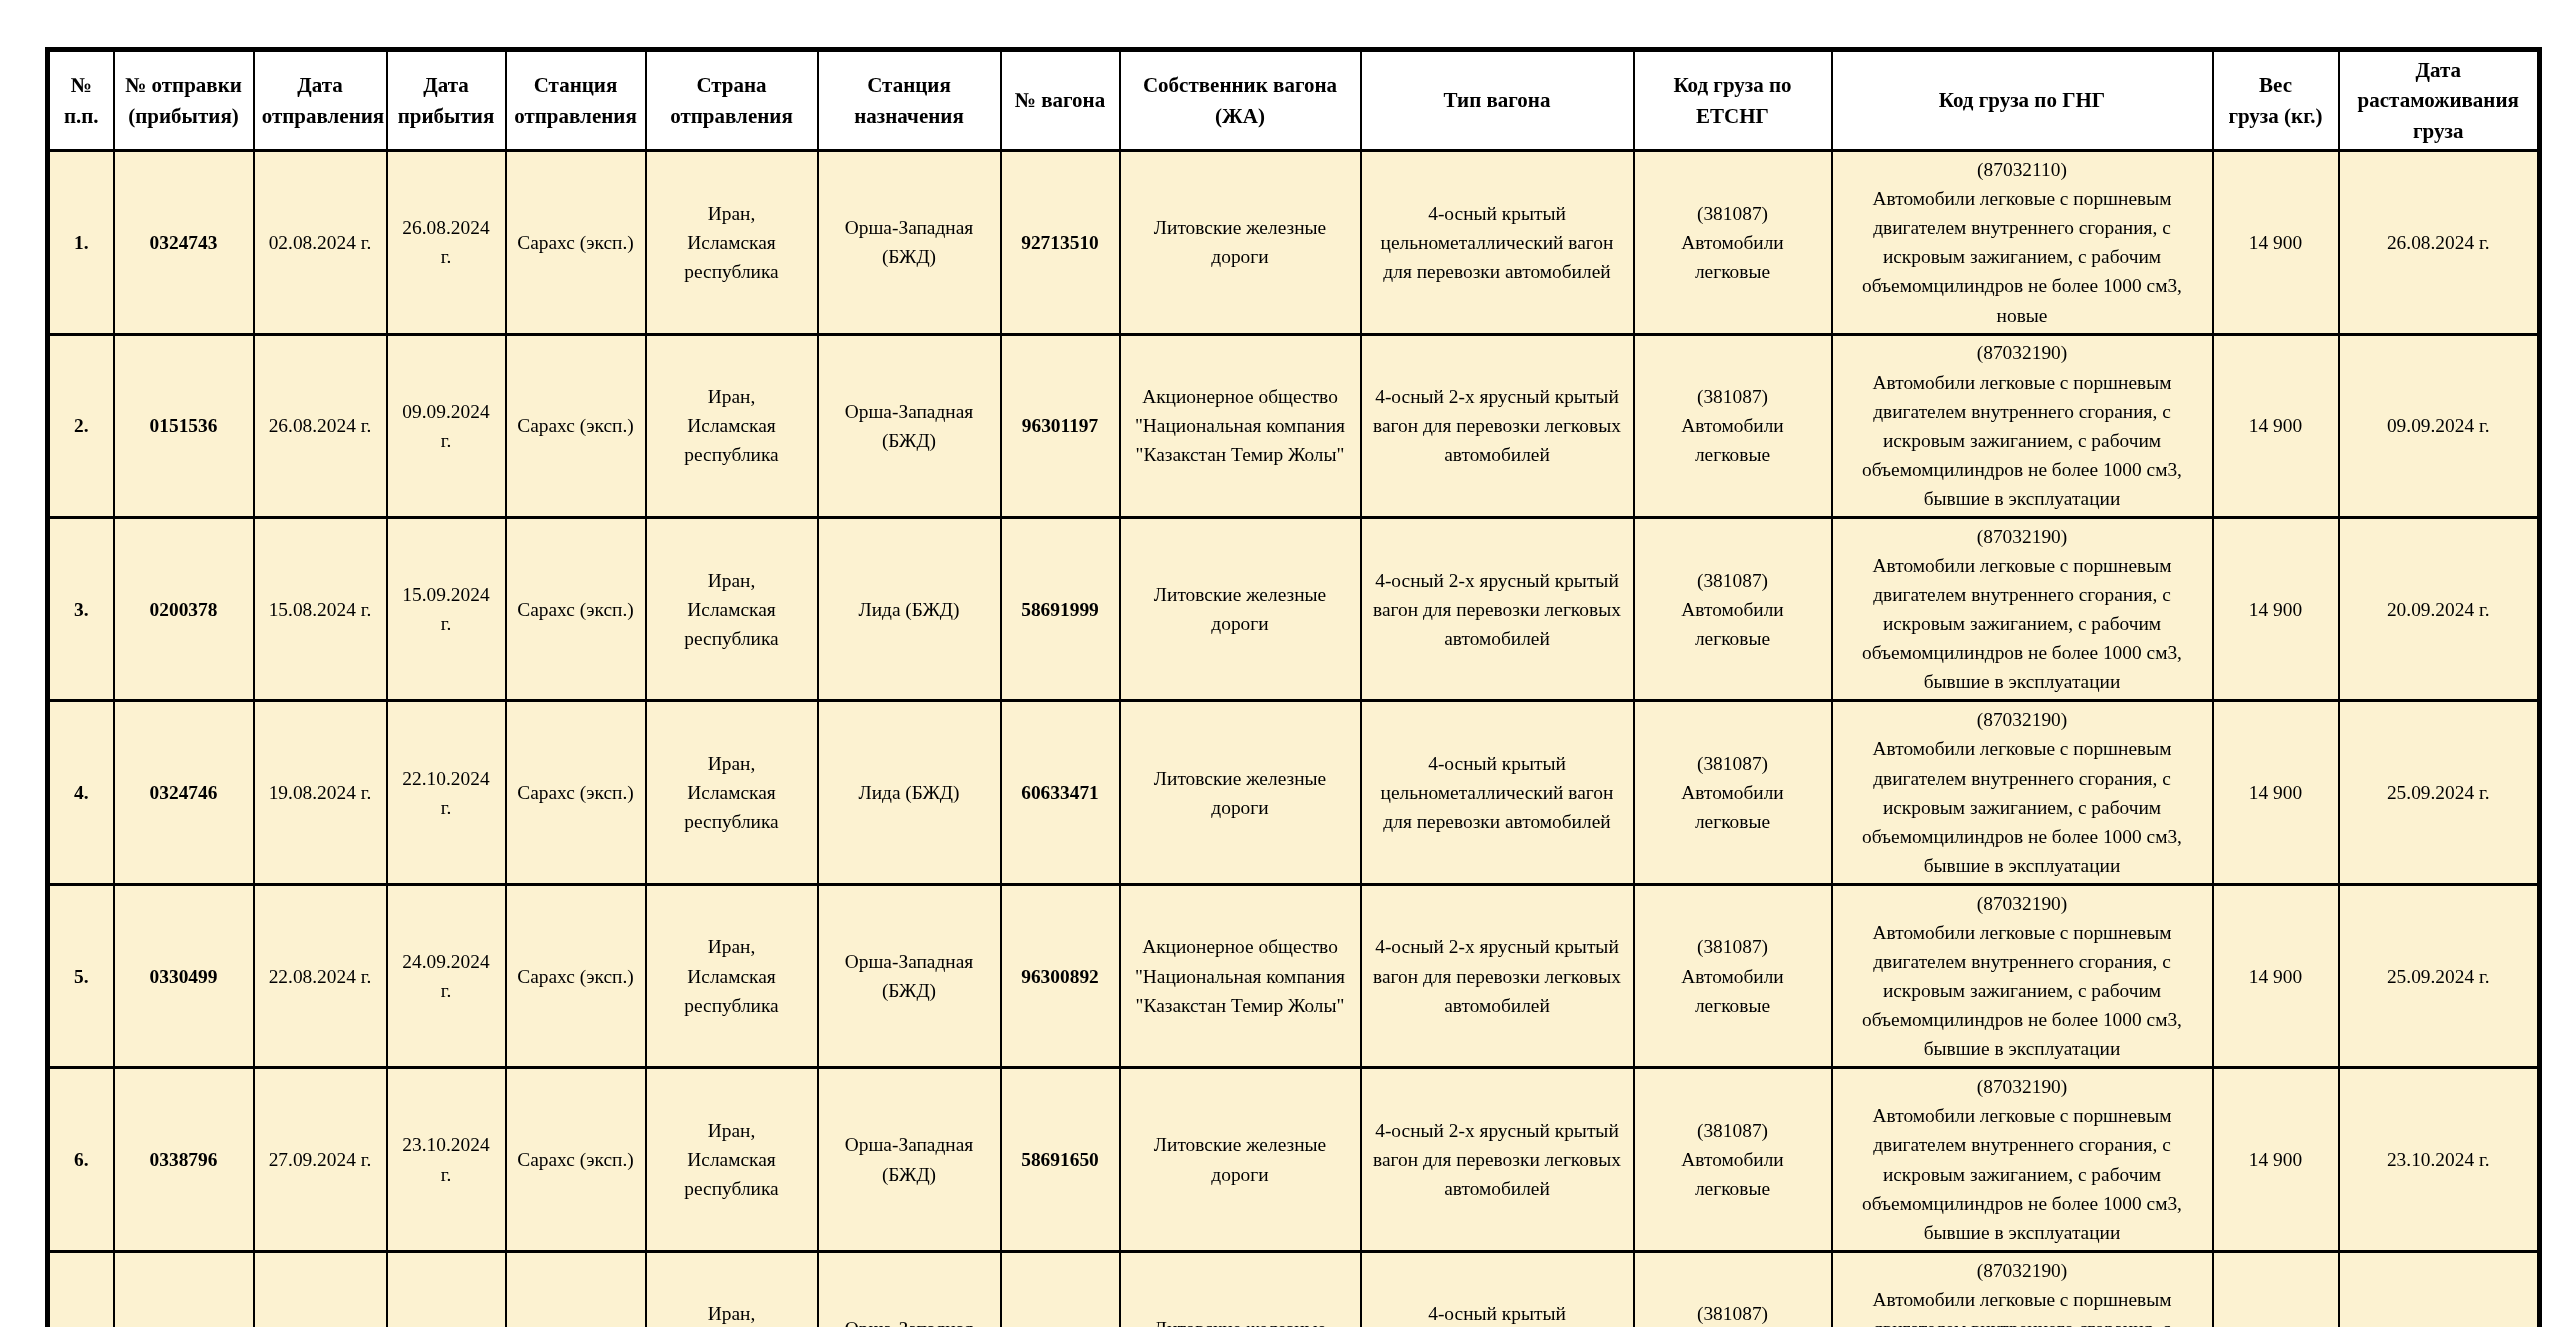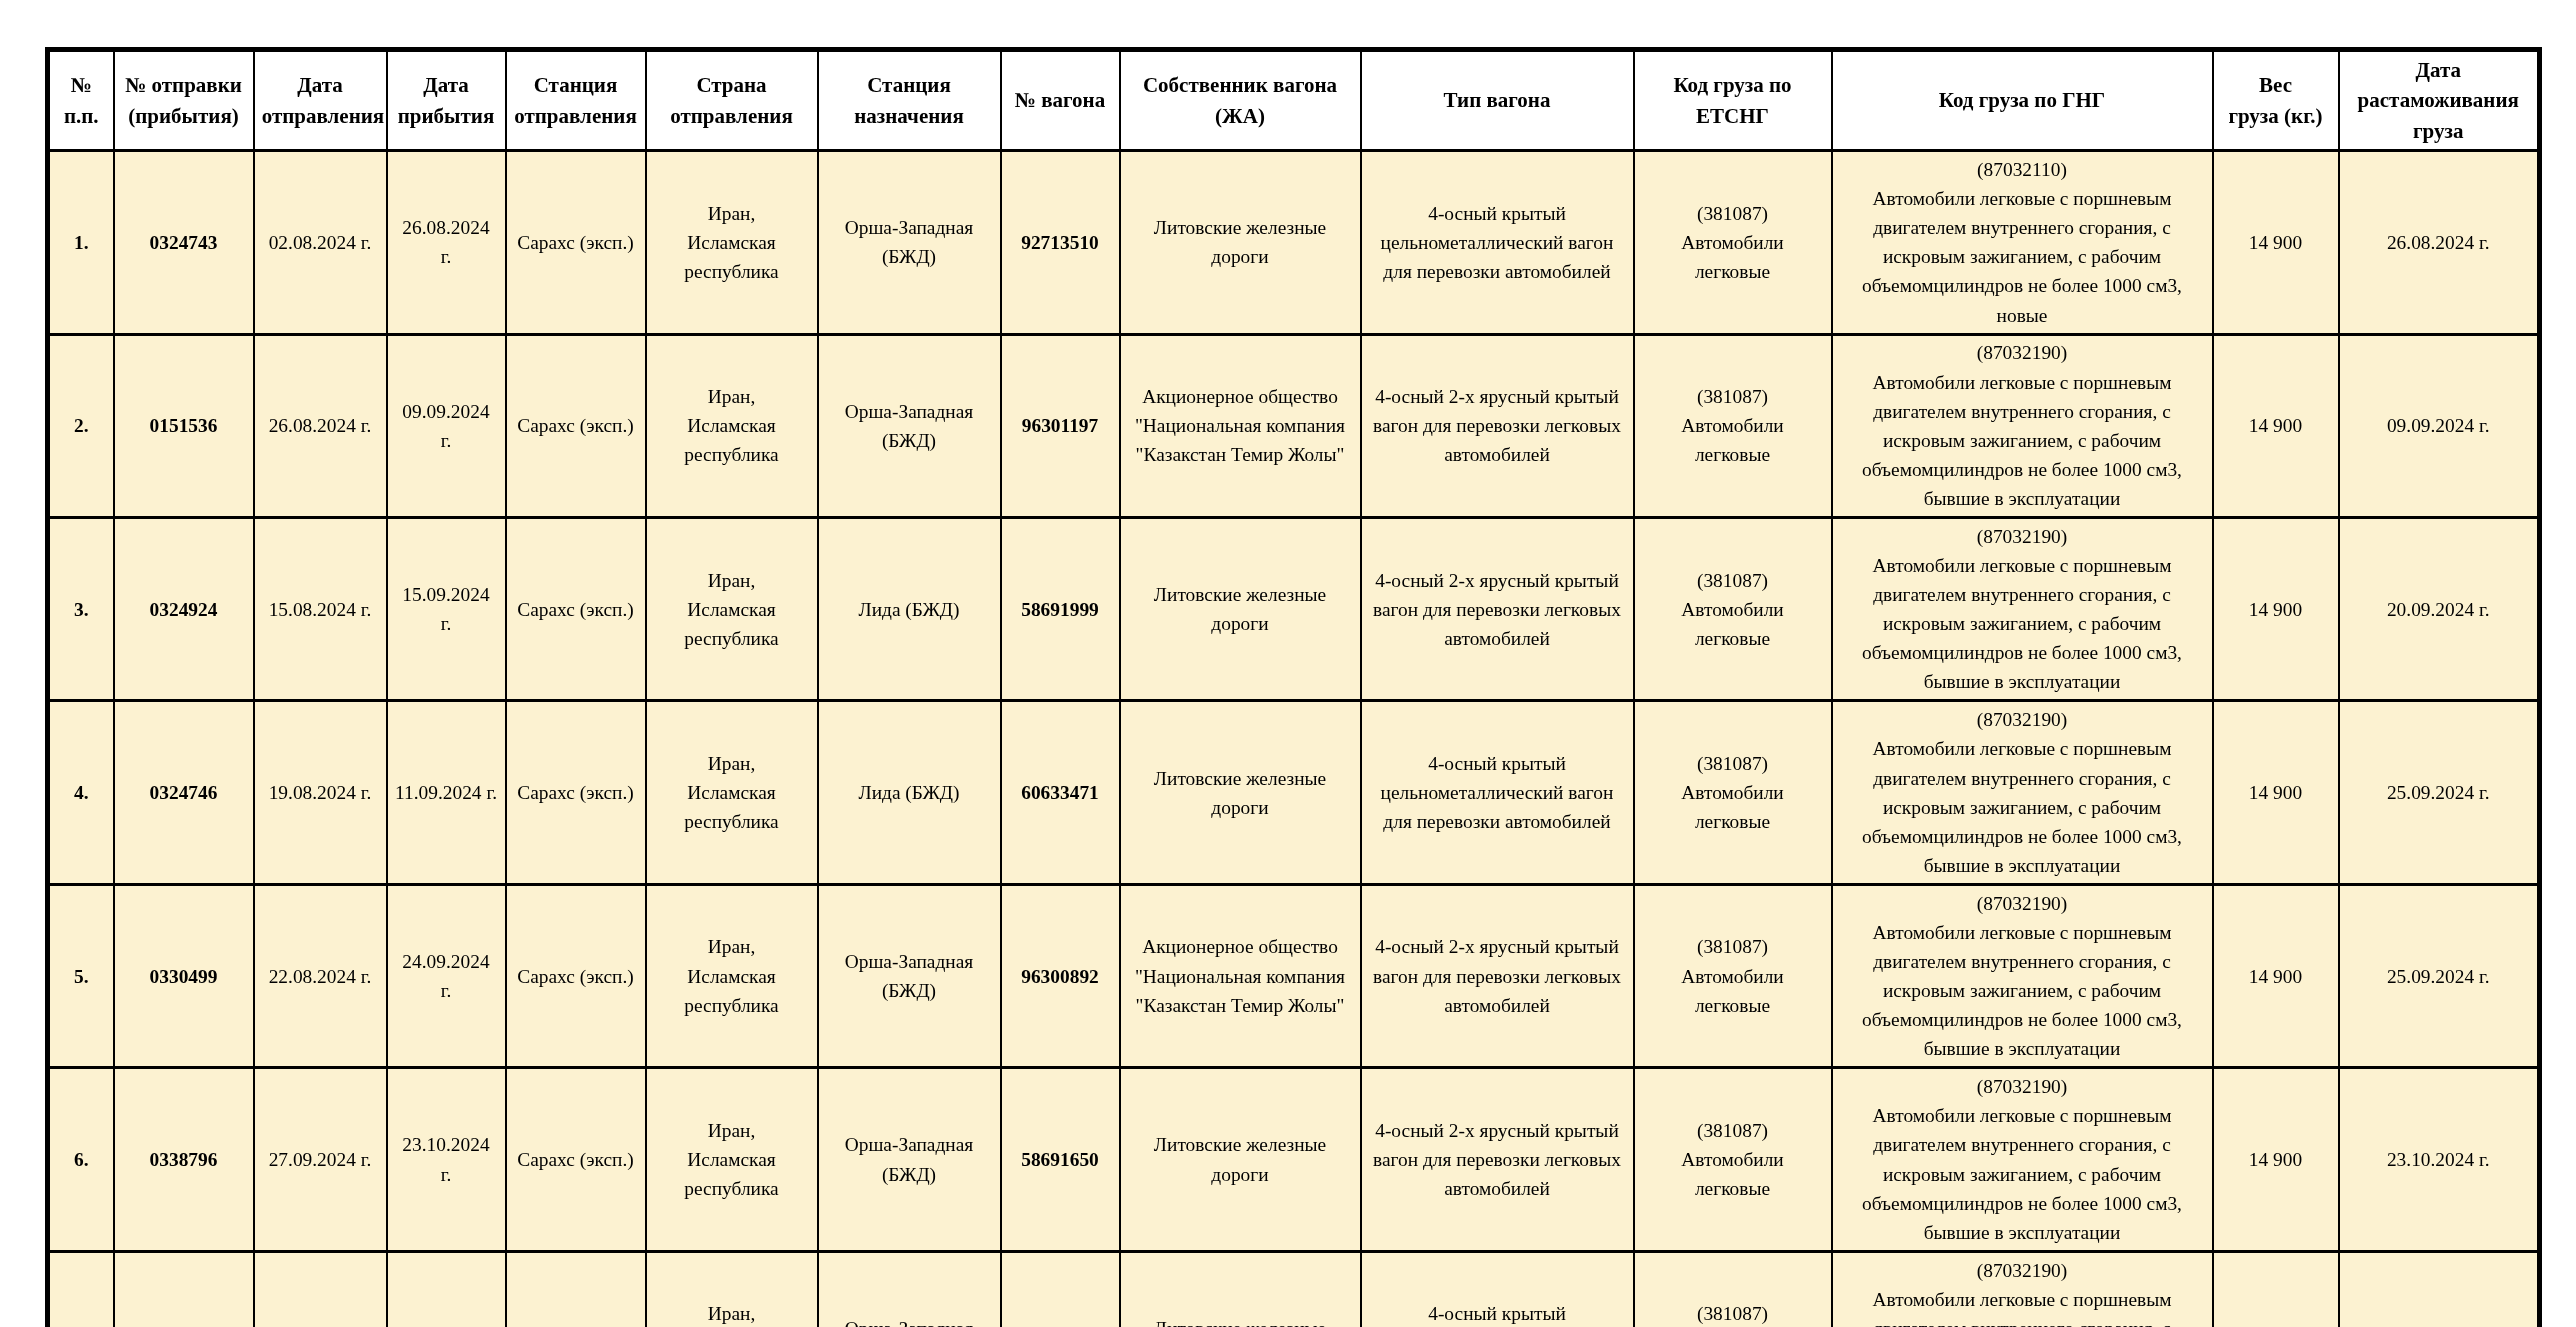--- a/index.html
+++ b/index.html
@@ -132,42 +132,42 @@
           <td>4-осный 2-х ярусный крытый вагон для перевозки легковых автомобилей</td>
           <td>(381087)
 Автомобили легковые</td>
           <td>(87032190)
 Автомобили легковые с поршневым двигателем внутреннего сгорания, с искровым зажиганием, с рабочим объемомцилиндров не более 1000 см3, бывшие в эксплуатации</td>
           <td>14 900</td>
           <td>09.09.2024 г.</td>
         </tr>
         <tr>
           <td class="bold">3.</td>
-          <td class="bold">0324924</td>
+          <td class="bold">0200378</td>
           <td>15.08.2024 г.</td>
           <td>15.09.2024 г.</td>
           <td>Сарахс (эксп.)</td>
           <td>Иран,
 Исламская республика</td>
           <td>Лида (БЖД)</td>
           <td class="bold">58691999</td>
           <td>Литовские железные дороги</td>
           <td>4-осный 2-х ярусный крытый вагон для перевозки легковых автомобилей</td>
           <td>(381087)
 Автомобили легковые</td>
           <td>(87032190)
 Автомобили легковые с поршневым двигателем внутреннего сгорания, с искровым зажиганием, с рабочим объемомцилиндров не более 1000 см3, бывшие в эксплуатации</td>
           <td>14 900</td>
           <td>20.09.2024 г.</td>
         </tr>
         <tr>
           <td class="bold">4.</td>
           <td class="bold">0324746</td>
           <td>19.08.2024 г.</td>
-          <td>11.09.2024 г.</td>
+          <td>22.10.2024 г.</td>
           <td>Сарахс (эксп.)</td>
           <td>Иран,
 Исламская республика</td>
           <td>Лида (БЖД)</td>
           <td class="bold">60633471</td>
           <td>Литовские железные дороги</td>
           <td>4-осный крытый цельнометаллический вагон для перевозки автомобилей</td>
           <td>(381087)
 Автомобили легковые</td>
           <td>(87032190)

